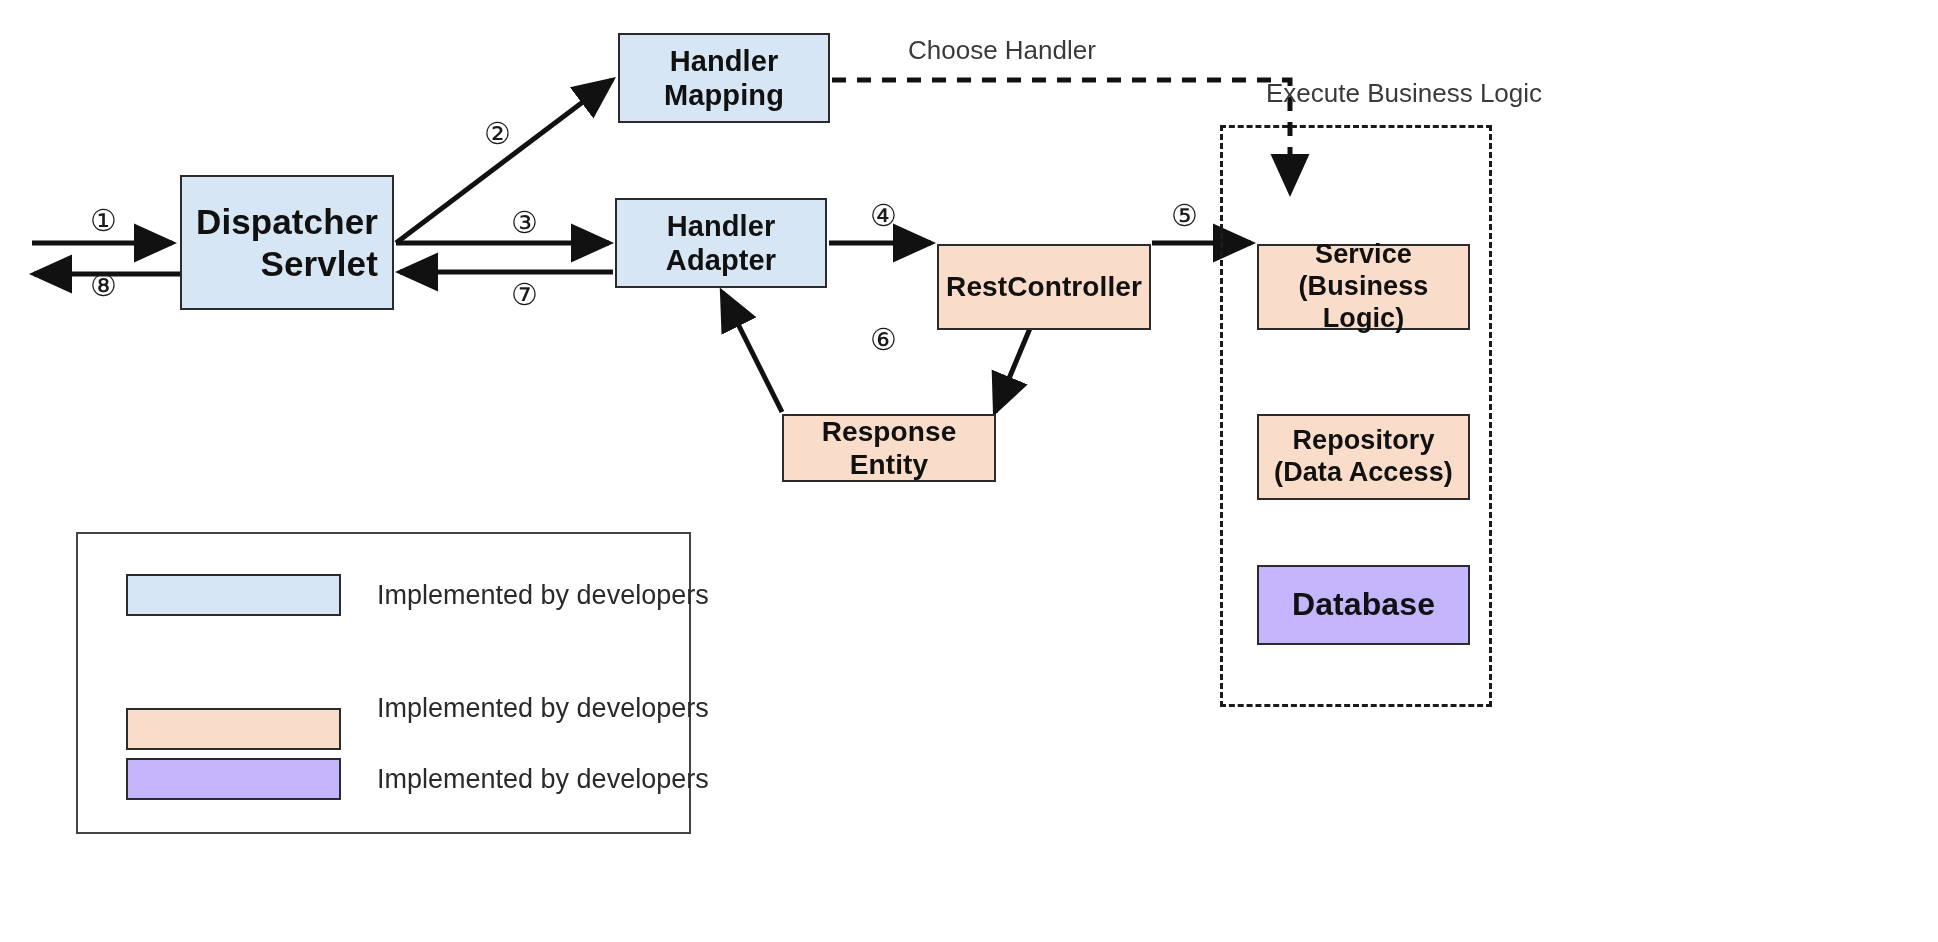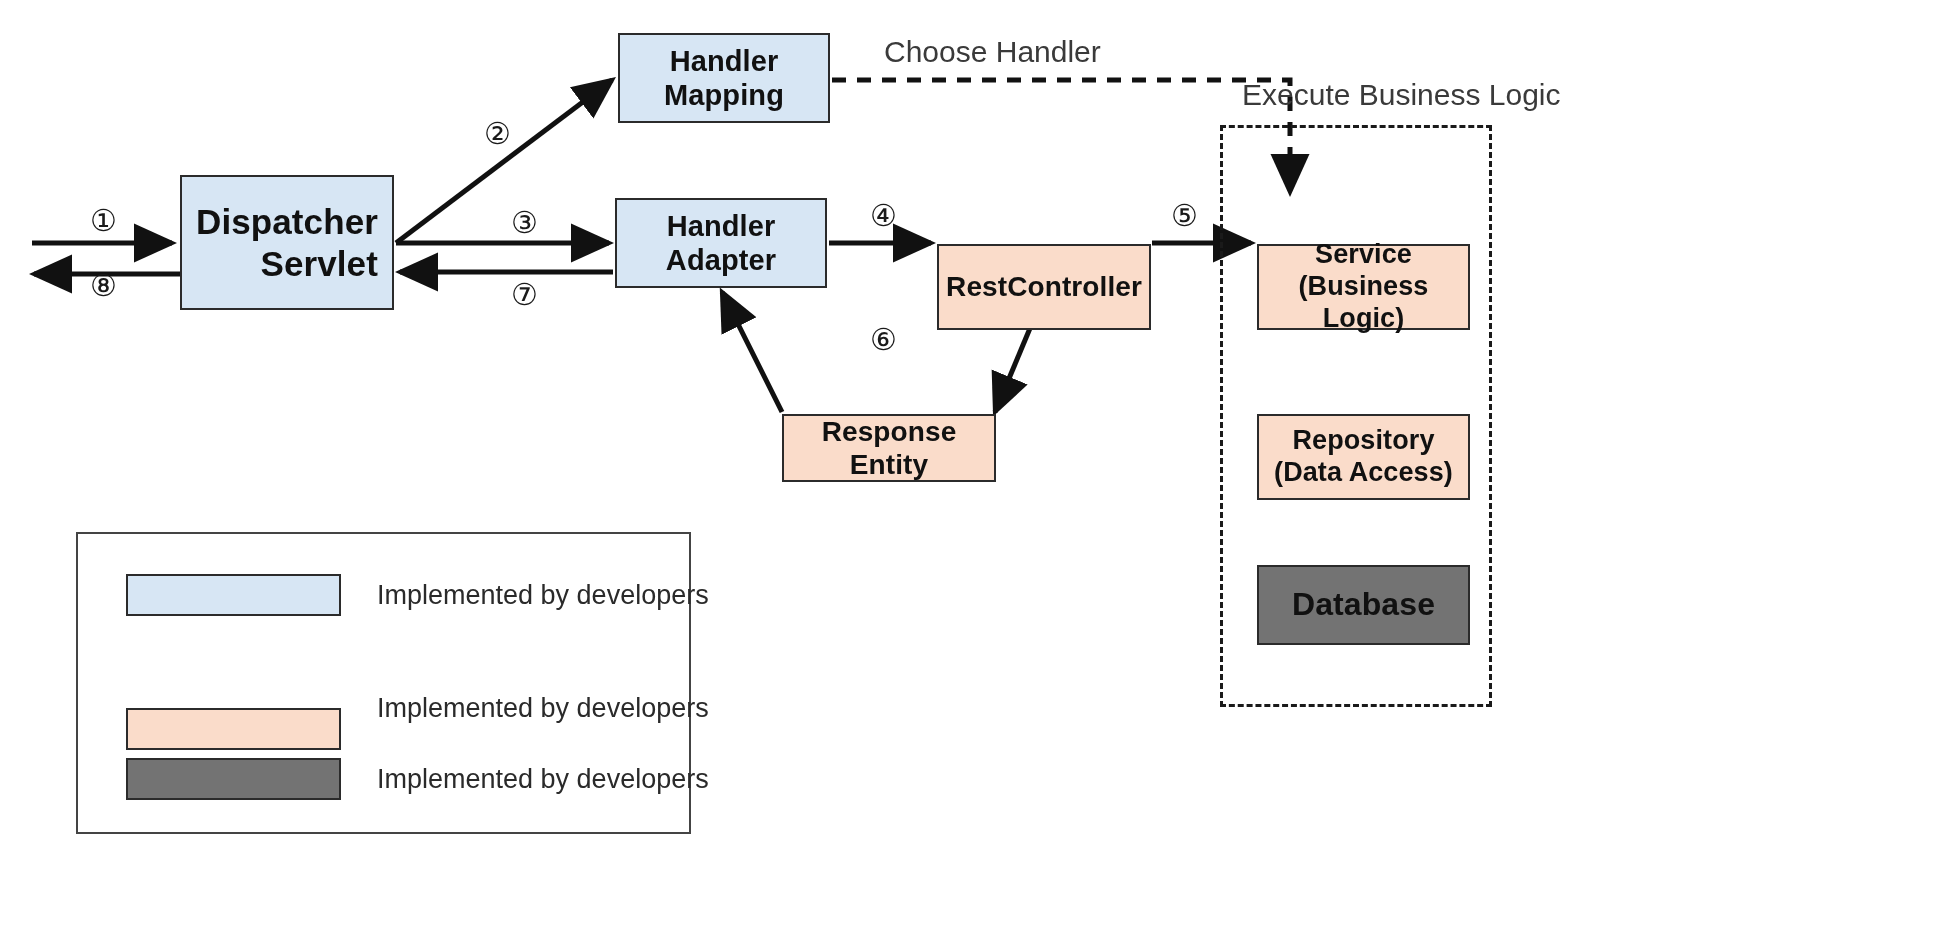--- a/index.html
+++ b/index.html
@@ -8,23 +8,23 @@
   #wires{position:absolute;left:0;top:0;width:1938px;height:942px;}
 
   .node{
     position:absolute;box-sizing:border-box;border:2px solid #2b2b2b;
     display:flex;align-items:center;justify-content:center;text-align:center;
     font-weight:bold;color:#111;line-height:1.18;letter-spacing:.1px;
     white-space:pre-line;
   }
   .blue{background:#d7e6f4;}
   .peach{background:#fadcca;margin-top:42px;}
-  .green{background:#737373;}
+  .green{background:#c4b5fd;}
 
-  .caption{position:absolute;font-size:30px;color:#3a3a3a;font-weight:normal;white-space:nowrap;}
+  .caption{position:absolute;font-size:26px;color:#3a3a3a;font-weight:normal;white-space:nowrap;margin-left:24px;}
   .stepnum{position:absolute;font-size:30px;color:#1a1a1a;font-weight:normal;white-space:nowrap;}
 
   .dashbox{position:absolute;box-sizing:border-box;border:3px dashed #1a1a1a;background:transparent;}
 
   .legend{position:absolute;box-sizing:border-box;border:2px solid #444;background:#fff;}
   .legend-row{position:absolute;display:flex;align-items:center;}
   .swatch{box-sizing:border-box;width:215px;height:42px;border:2px solid #2b2b2b;}
   .legend-label{margin-left:36px;font-size:27px;color:#2a2a2a;white-space:nowrap;}
 </style>
 </head>

